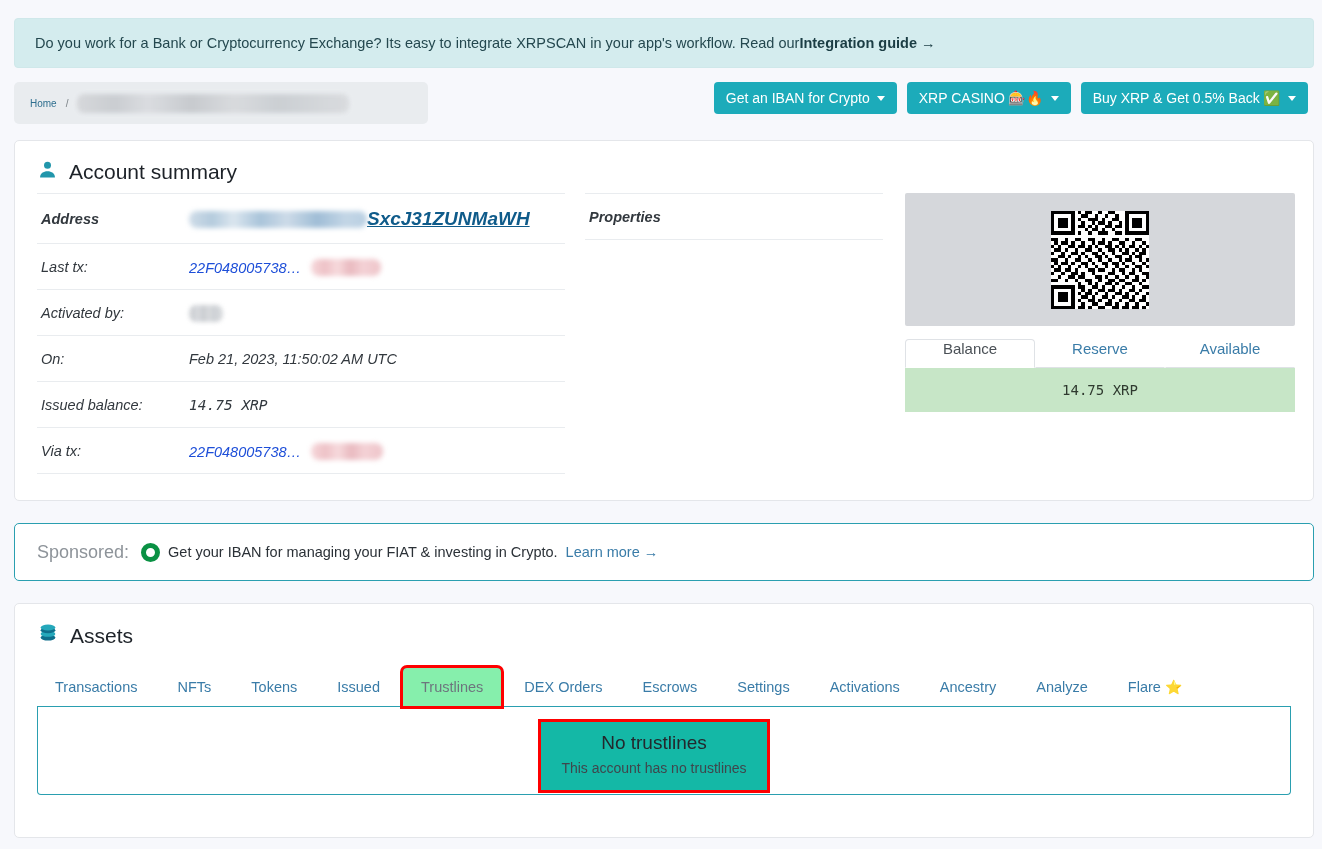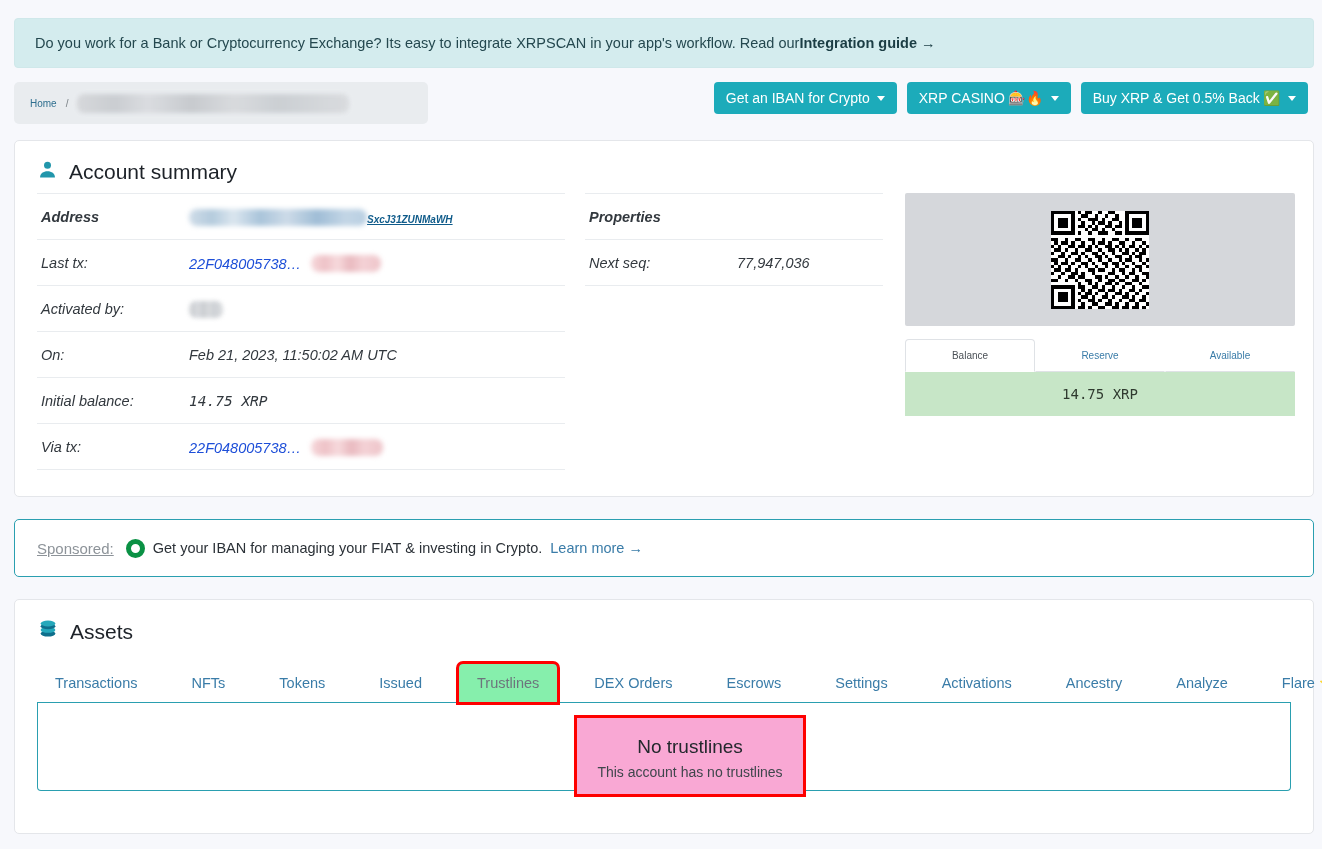--- a/index.html
+++ b/index.html
@@ -129,23 +129,23 @@
     background: #d5d7db;
     height: 133px;
     display: flex; align-items: center; justify-content: center;
     border-radius: 2px;
   }
   .qr { width: 98px; height: 98px; display: block; }
   .bal-tabs { display: flex; margin-top: 13px; }
   .bal-tab {
     flex: 1;
     text-align: center;
-    font-size: 10px;
+    font-size: 15px;
     color: #3a7ca8;
-    padding: 10px 0 10px 0;
+    padding: 0 0 10px 0;
     border: 1px solid transparent;
     border-bottom: 1px solid #dfe2e6;
     cursor: pointer;
   }
   .bal-tab.active {
     color: #4a5056;
     background: #fff;
     border: 1px solid #dfe2e6;
     border-bottom-color: #fff;
     border-radius: 4px 4px 0 0;
@@ -164,36 +164,36 @@
     margin: 22px 2px 0 8px;
     background: #fff;
     border: 1px solid #2a9fb0;
     border-radius: 5px;
     height: 58px;
     display: flex; align-items: center;
     padding: 0 22px;
     font-size: 14.5px;
     color: #2b3137;
   }
-  .sponsor-label { color: #8d9399; font-size: 15px; margin-right: 12px; text-decoration: underline; }
+  .sponsor-label { color: #8d9399; font-size: 18px; margin-right: 12px; }
   .sponsor-dot {
     width: 19px; height: 19px; border-radius: 50%;
     border: 5px solid #0a9144;
     margin-right: 8px;
     flex: none;
   }
   .sponsor a { color: #3a7ca8; text-decoration: none; margin-left: 8px; }
 
   
   .assets-card { margin: 22px 2px 0 8px; padding-bottom: 42px; }
   .tabs {
     display: flex; align-items: flex-end;
     border-bottom: 1px solid #2a9fb0;
     margin: 10px 22px 0 22px;
-    gap: 18px;
+    gap: 4px;
   }
   .tab {
     font-size: 14.5px;
     color: #3a7ca8;
     padding: 11px 18px 11px 18px;
     cursor: pointer;
     white-space: nowrap;
   }
   .tab.active {
     color: #6d757d;
@@ -209,26 +209,26 @@
   .tabpane {
     margin: 0 22px;
     border: 1px solid #2a9fb0;
     border-top: none;
     border-radius: 0 0 4px 4px;
     height: 88px;
     position: relative;
   }
   .empty-box {
     position: absolute;
-    left: 536px; top: 12px;
+    left: 500px; top: 12px;
     width: 232px;
     text-align: center;
     border: 3px solid #fe0000;
-    background: #f9a8d4;
-    padding: 18px 6px 14px 6px;
+    background: #14b8a6;
+    padding: 10px 6px 14px 6px;
   }
   .empty-title { font-size: 19px; color: #23282d; margin-bottom: 6px; }
   .empty-sub { font-size: 14px; color: #3f464c; }
 </style>
 </head>
 <body>
 
 <div class="page">
 
   <div class="info-banner">
@@ -270,64 +270,60 @@
     </div>
 
     <div class="acct-body">
 
       <div class="col-left">
         <table class="kv">
           <tbody>
               <tr>
             <td class="k hdr">Address</td>
             <td>
-              <span class="redact-blue" style="width:178px;height:17px;vertical-align:-3px;"></span><a href="#" class="link-strong" style="font-size:10px;text-align:right;">SxcJ31ZUNMaWH</a>
+              <span class="redact-blue" style="width:178px;height:17px;vertical-align:-3px;"></span><a href="#" class="link-strong" style="font-size:19px;text-align:right;">SxcJ31ZUNMaWH</a>
             </td>
           </tr>
           <tr>
             <td class="k">Last tx:</td>
             <td>
               <a href="#" class="link">22F048005738…</a>
               <span class="redact-pink" style="width:70px;height:17px;margin-left:6px;vertical-align:-3px;"></span>
             </td>
           </tr>
           <tr>
             <td class="k">Activated by:</td>
             <td>
               <span class="redact" style="width:34px;height:17px;vertical-align:-3px;"></span>
             </td>
           </tr>
           <tr>
             <td class="k">On:</td>
             <td>Feb 21, 2023, 11:50:02 AM UTC</td>
           </tr>
           <tr>
-            <td class="k">Initial balance:</td>
+            <td class="k">Issued balance:</td>
             <td class="mono">14.75  XRP</td>
           </tr>
           <tr>
             <td class="k">Via tx:</td>
             <td>
               <a href="#" class="link">22F048005738…</a>
               <span class="redact-pink" style="width:72px;height:17px;margin-left:6px;vertical-align:-3px;"></span>
             </td>
           </tr>
         </tbody>
           </table>
       </div>
 
       <div class="col-mid">
         <table class="kv">
           <tbody>
               <tr>
             <td class="k hdr" colspan="2">Properties</td>
-          </tr>
-          <tr>
-            <td class="k">Next seq:</td>
-            <td>77,947,036</td>
           </tr>
         </tbody>
           </table>
       </div>
 
       <div class="col-right">
         <div class="qr-box">
           <svg class="qr" viewBox="0 0 29 29" shape-rendering="crispEdges">
             <rect width="29" height="29" fill="#fff"></rect>
             <g fill="#000">

